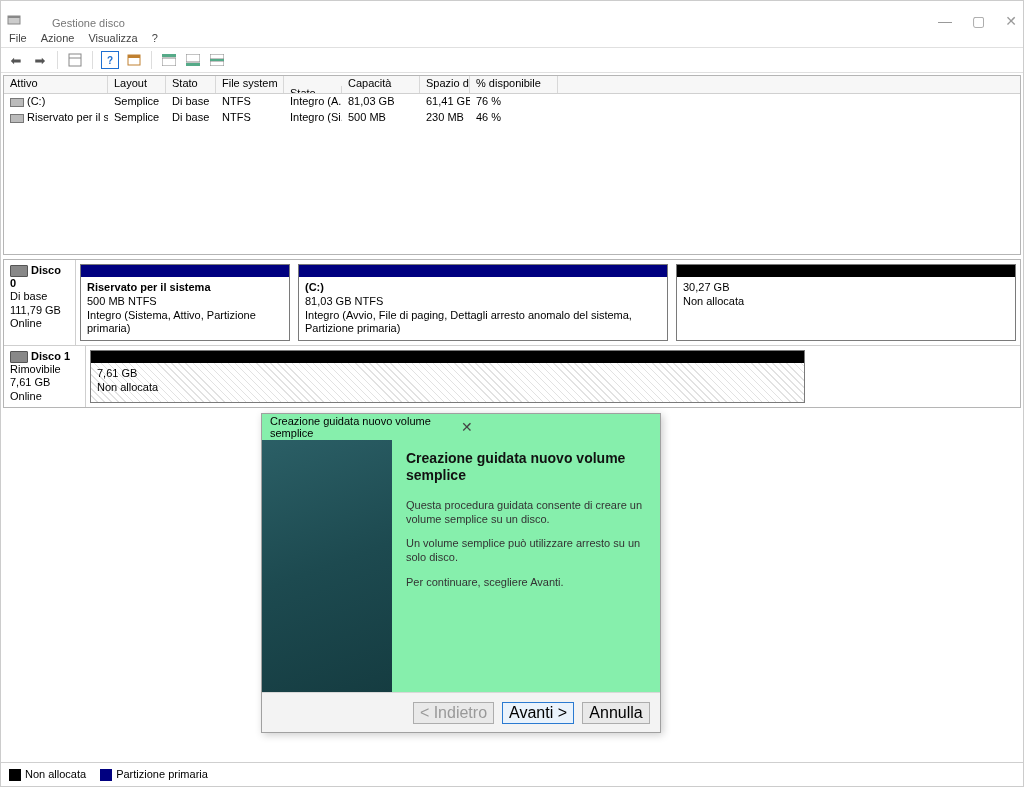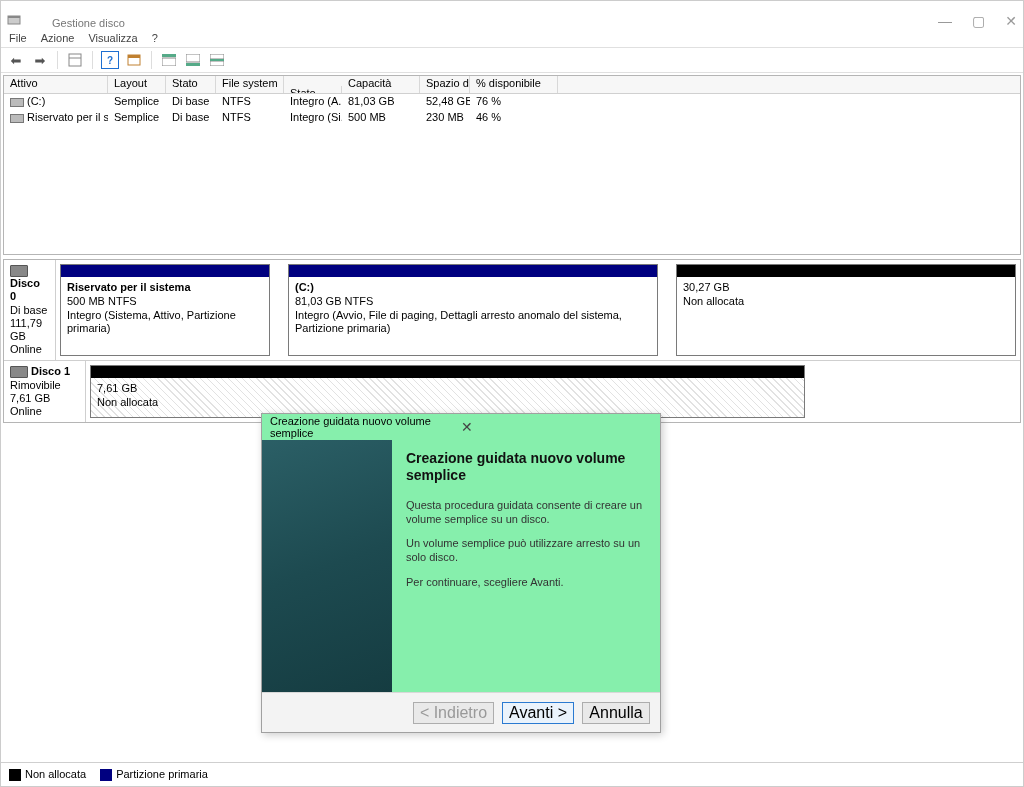--- a/index.html
+++ b/index.html
@@ -18,21 +18,21 @@
   .vhead { display: flex; border-bottom: 1px solid #d0d0d0; background: #f7f7f7; height: 18px; }
   .vhead .col, .vrow .col { border-right: 1px solid #d8d8d8; padding: 1px 6px; overflow: hidden; white-space: nowrap; }
   .vhead .col { font-weight: 400; }
   .vrow { display: flex; height: 16px; }
   .diskmap { border: 1px solid #b5b5b5; margin: 2px; background: #fff; }
   .diskrow { display: flex; border-bottom: 1px solid #cfcfcf; }
   .diskrow:last-child { border-bottom: none; }
   .diskinfo { width: 82px; padding: 4px 6px; border-right: 1px solid #cfcfcf; line-height: 1.2; }
   .diskinfo b { font-weight: 600; }
   .diskinfo .dicon { display:inline-block; width:18px; height:12px; background:#888; border:1px solid #555; margin-right:3px; vertical-align:middle; border-radius:1px;}
-  .diskparts { flex: 1; padding: 4px; display: flex; gap: 18px; }
+  .diskparts { flex: 1; padding: 4px; display: flex; gap: 8px; }
   .part { border: 1px solid #7a7a7a; display: flex; flex-direction: column; overflow: hidden; }
   .parthead { height: 12px; }
   .parthead.blue { background: #000080; }
   .parthead.black { background: #000; }
   .partbody { padding: 4px 6px; line-height: 1.25; font-size: 11px; flex:1; }
   .partbody b { font-weight: 600; }
   .hatch { background: repeating-linear-gradient(45deg, #fff, #fff 4px, #e2e2e2 4px, #e2e2e2 5px); }
   .legend { height: 24px; border-top: 1px solid #cfcfcf; display: flex; align-items: center; gap: 14px; padding: 0 8px; position:absolute; bottom:0; left:0; right:0; background:#fff;}
   .legbox { width: 12px; height: 12px; display: inline-block; margin-right: 4px; vertical-align: middle; }
   .legbox.black { background: #000; }
@@ -131,21 +131,21 @@
           <div class="col" style="width: 88px;">% disponibile</div>
         </div>
       <div id="vrows">
           <div class="vrow">
             <div class="col" style="width: 104px; border-right: none;"><span style="display:inline-block;width:14px;height:9px;background:#bbb;border:1px solid #777;margin-right:3px;vertical-align:middle;"></span>(C:)</div>
             <div class="col" style="width: 58px; border-right: none;">Semplice</div>
             <div class="col" style="width: 50px; border-right: none;">Di base</div>
             <div class="col" style="width: 68px; border-right: none;">NTFS</div>
             <div class="col" style="width: 58px; border-right: none;">Integro (A...</div>
             <div class="col" style="width: 78px; border-right: none;">81,03 GB</div>
-            <div class="col" style="width: 50px; border-right: none;">52,48 GB</div>
+            <div class="col" style="width: 50px; border-right: none;">61,41 GB</div>
             <div class="col" style="width: 88px; border-right: none;">76 %</div>
           </div>
           <div class="vrow">
             <div class="col" style="width: 104px; border-right: none;"><span style="display:inline-block;width:14px;height:9px;background:#bbb;border:1px solid #777;margin-right:3px;vertical-align:middle;"></span>Riservato per il sist...</div>
             <div class="col" style="width: 58px; border-right: none;">Semplice</div>
             <div class="col" style="width: 50px; border-right: none;">Di base</div>
             <div class="col" style="width: 68px; border-right: none;">NTFS</div>
             <div class="col" style="width: 58px; border-right: none;">Integro (Si...</div>
             <div class="col" style="width: 78px; border-right: none;">500 MB</div>
             <div class="col" style="width: 50px; border-right: none;">230 MB</div>

